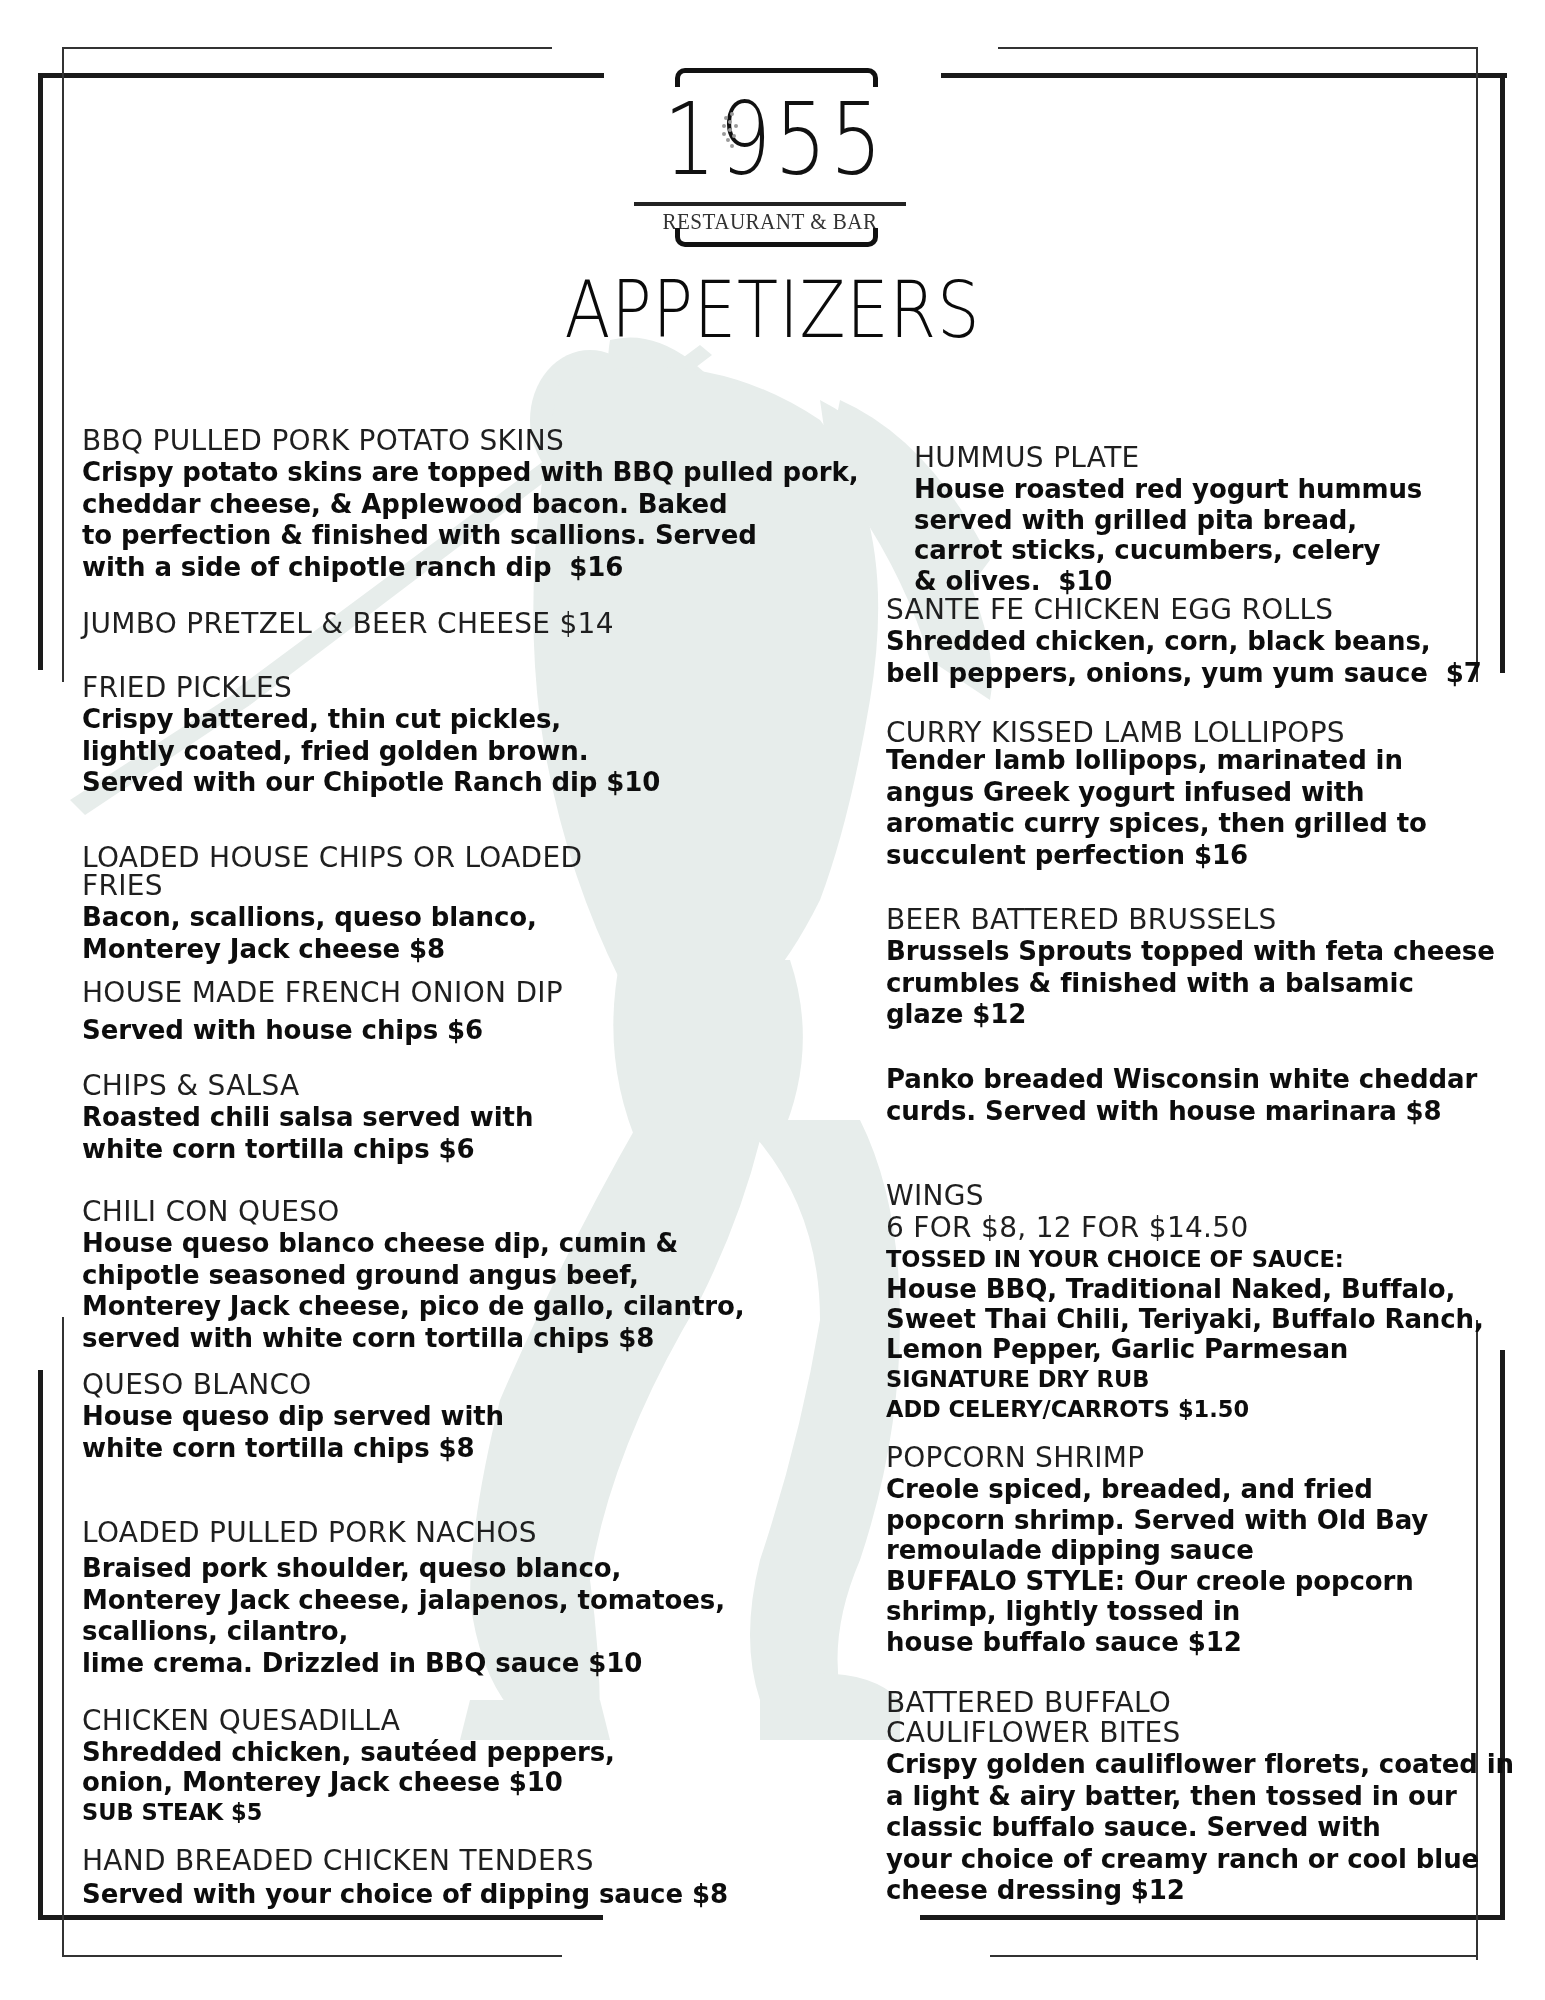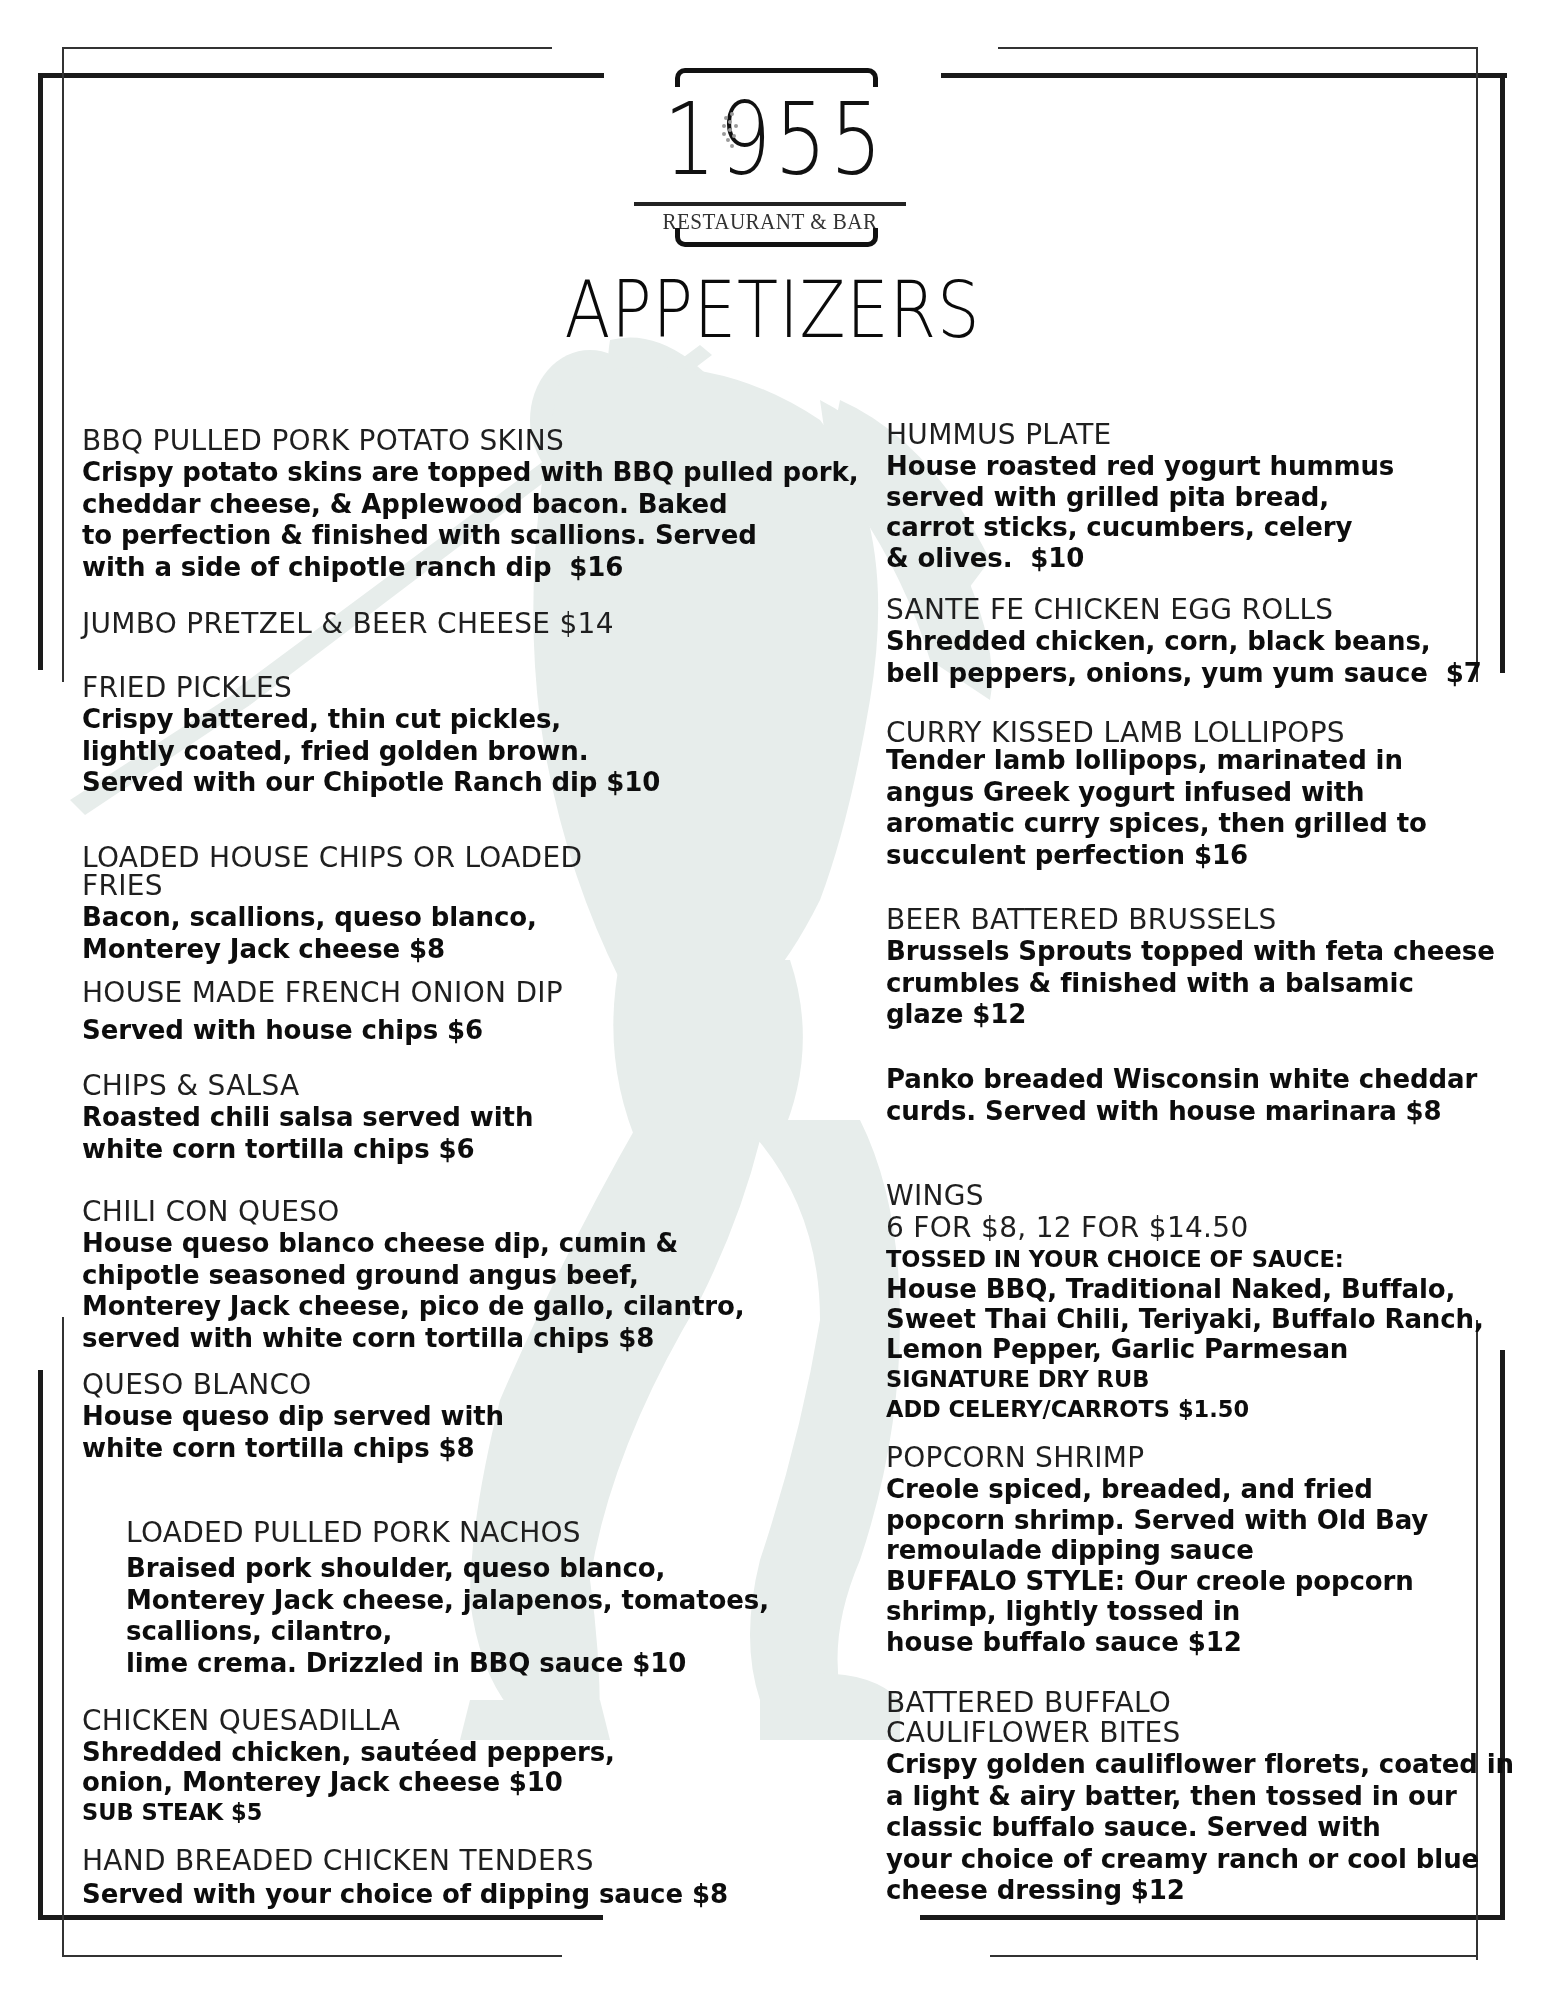--- a/index.html
+++ b/index.html
@@ -147,40 +147,40 @@
   <div class="item" style="top:1196px;">
     <div class="name">CHILI CON QUESO</div>
     <div class="desc"><span class="line-ln">House queso blanco cheese dip, cumin &amp;</span><span class="line-ln">chipotle seasoned ground angus beef,</span><span class="line-ln">Monterey Jack cheese, pico de gallo, cilantro,</span><span class="line-ln">served with white corn tortilla chips $8</span></div>
   </div>
 
   <div class="item" style="top:1369px;">
     <div class="name">QUESO BLANCO</div>
     <div class="desc"><span class="line-ln">House queso dip served with</span><span class="line-ln">white corn tortilla chips $8</span></div>
   </div>
 
-  <div class="item" style="top:1517px;margin-left:44px;">
+  <div class="item" style="top:1517px;">
     <div class="name">LOADED PULLED PORK NACHOS</div>
     <div class="desc" style="margin-top:4px;"><span class="line-ln">Braised pork shoulder, queso blanco,</span><span class="line-ln">Monterey Jack cheese, jalapenos, tomatoes,</span><span class="line-ln">scallions, cilantro,</span><span class="line-ln">lime crema. Drizzled in BBQ sauce $10</span></div>
   </div>
 
   <div class="item" style="top:1705px;">
     <div class="name">CHICKEN QUESADILLA</div>
     <div class="desc" style="line-height:30px;"><span class="line-ln">Shredded chicken, sautéed peppers,</span><span class="line-ln">onion, Monterey Jack cheese $10</span></div>
     <div class="caps">SUB STEAK $5</div>
   </div>
 
   <div class="item" style="top:1845px;">
     <div class="name">HAND BREADED CHICKEN TENDERS</div>
     <div class="desc" style="margin-top:2px;"><span class="line-ln">Served with your choice of dipping sauce $8</span></div>
   </div>
 </div>
 
 <div class="col" style="left:886px;top:0;width:600px;">
 
-  <div class="item" style="top:419px;">
+  <div class="item" style="top:442px;margin-left:28px;">
     <div class="name">HUMMUS PLATE</div>
     <div class="desc" style="line-height:30.5px;"><span class="line-ln">House roasted red yogurt hummus</span><span class="line-ln">served with grilled pita bread,</span><span class="line-ln">carrot sticks, cucumbers, celery</span><span class="line-ln">&amp; olives.  $10</span></div>
   </div>
 
   <div class="item" style="top:594px;">
     <div class="name">SANTE FE CHICKEN EGG ROLLS</div>
     <div class="desc"><span class="line-ln">Shredded chicken, corn, black beans,</span><span class="line-ln">bell peppers, onions, yum yum sauce  $7</span></div>
   </div>
 
   <div class="item" style="top:717px;">

